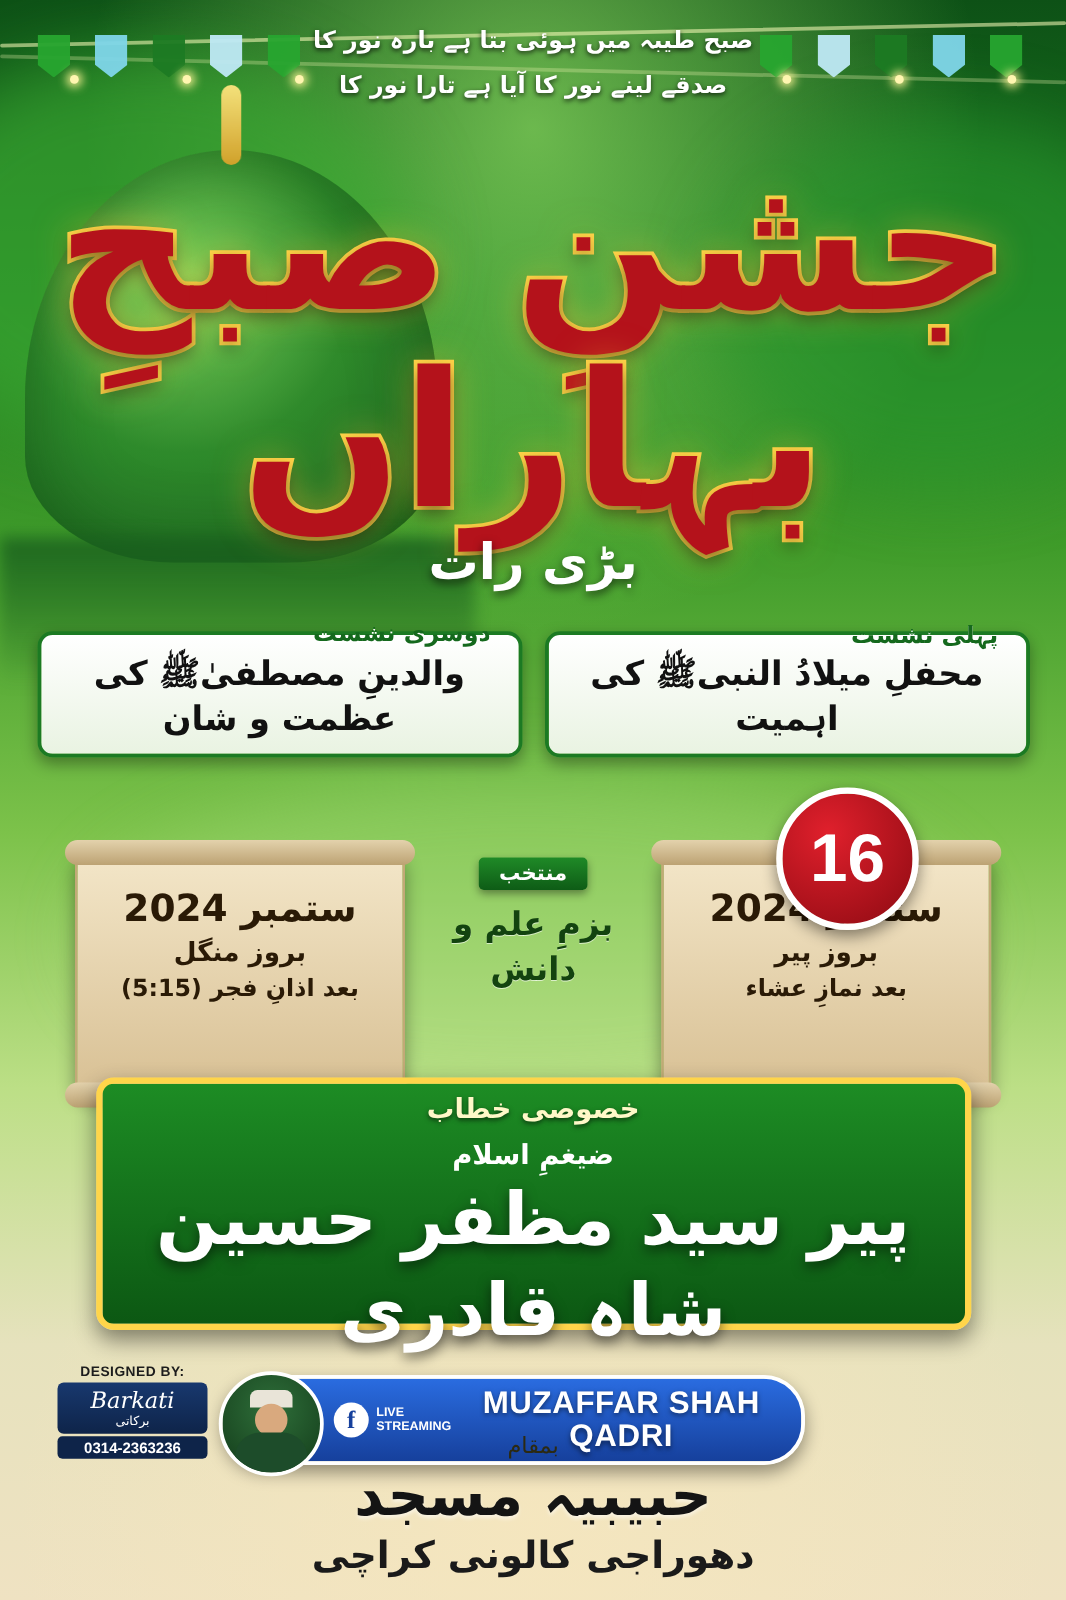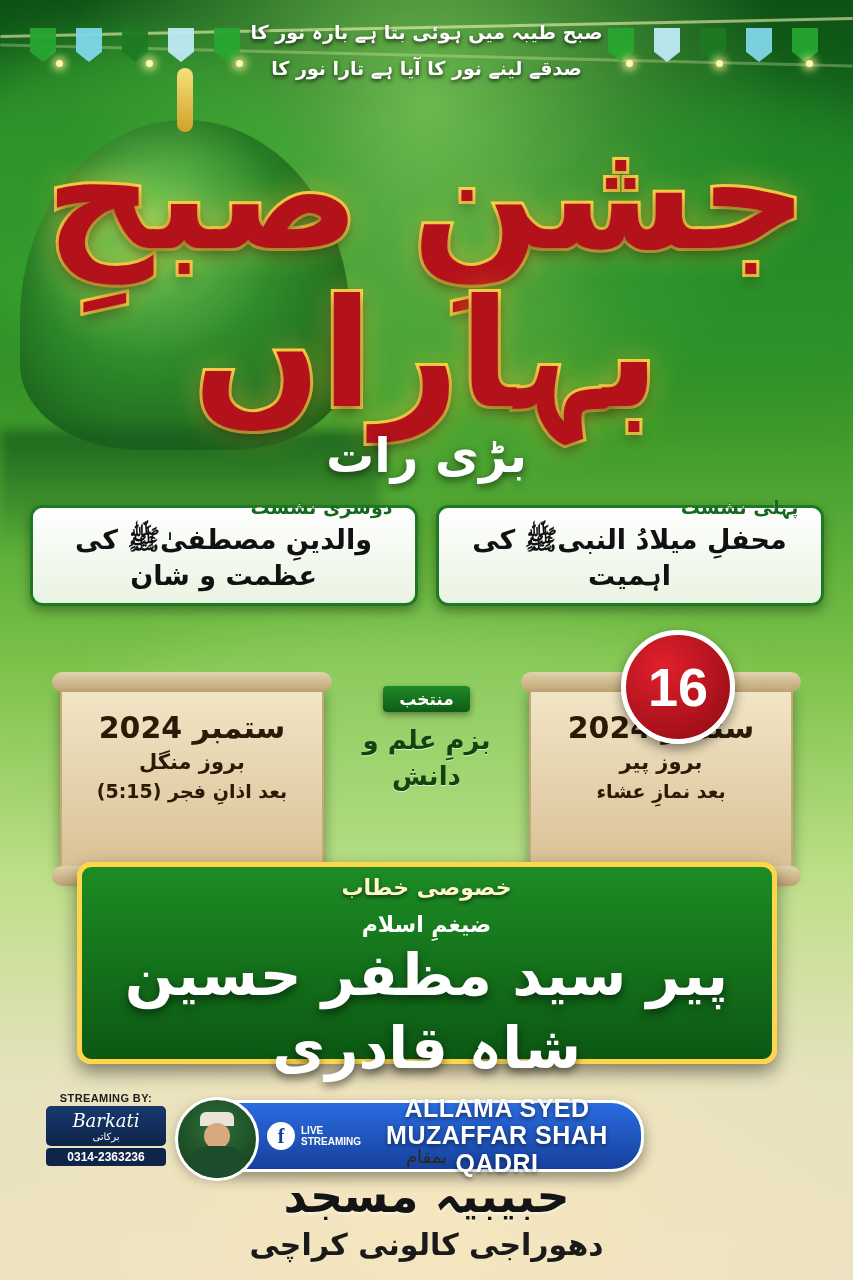--- a/index.html
+++ b/index.html
@@ -71,21 +71,21 @@
     font-size:150px;font-weight:bold;line-height:1.05;
     color:#b4121b;
     -webkit-text-stroke:6px #ffd54a;
     paint-order:stroke fill;
     text-shadow:0 6px 14px rgba(0,0,0,.45), 0 0 30px rgba(255,200,60,.55);
     letter-spacing:-6px;
   }
   .title-sub{
     direction:rtl;margin-top:-6px;
     font-family:"DejaVu Sans", sans-serif;
-    font-size:48px;font-weight:bold;color:#ffffff;
+    font-size:40px;font-weight:bold;color:#ffffff;
     text-shadow:0 3px 8px rgba(0,0,0,.6);
     text-align:center;
   }
 
   
   .sessions{position:absolute;top:505px;left:0;width:853px;display:flex;
             justify-content:center;gap:18px;}
   .session{
     width:382px;min-height:82px;border-radius:12px;position:relative;
     background:linear-gradient(180deg,#ffffff,#e9f3e2);
@@ -321,41 +321,40 @@
     </div>
   </div>
 
   <div class="speaker-box">
     <div class="speaker-tag">خصوصی خطاب</div>
     <div class="speaker-pre">ضیغمِ اسلام</div>
     <div class="speaker-name">پیر سید مظفر حسین شاہ قادری</div>
   </div>
 
   <div class="designed">
-    <div class="designed-title">STREAMING BY:</div>
+    <div class="designed-title">DESIGNED BY:</div>
     <div class="designed-card">
       <div class="designed-brand">Barkati</div>
       <div class="designed-sub">برکاتی</div>
     </div>
     <div class="designed-phone">0314-2363236</div>
   </div>
 
   <div class="livebar">
     <div class="avatar">
       <div class="cap"></div>
       <div class="face"></div>
       <div class="body"></div>
     </div>
     <div class="fb">f</div>
     <div class="live-label">
       <div>LIVE</div>
       <div>STREAMING</div>
     </div>
     <div class="live-name">
-      <div>ALLAMA SYED</div>
       <div>MUZAFFAR SHAH QADRI</div>
     </div>
   </div>
 
   <div class="venue">
     <div class="venue-top">بمقام</div>
     <div class="venue-main">حبیبیہ مسجد</div>
     <div class="venue-sub">دھوراجی کالونی کراچی</div>
   </div>
 

